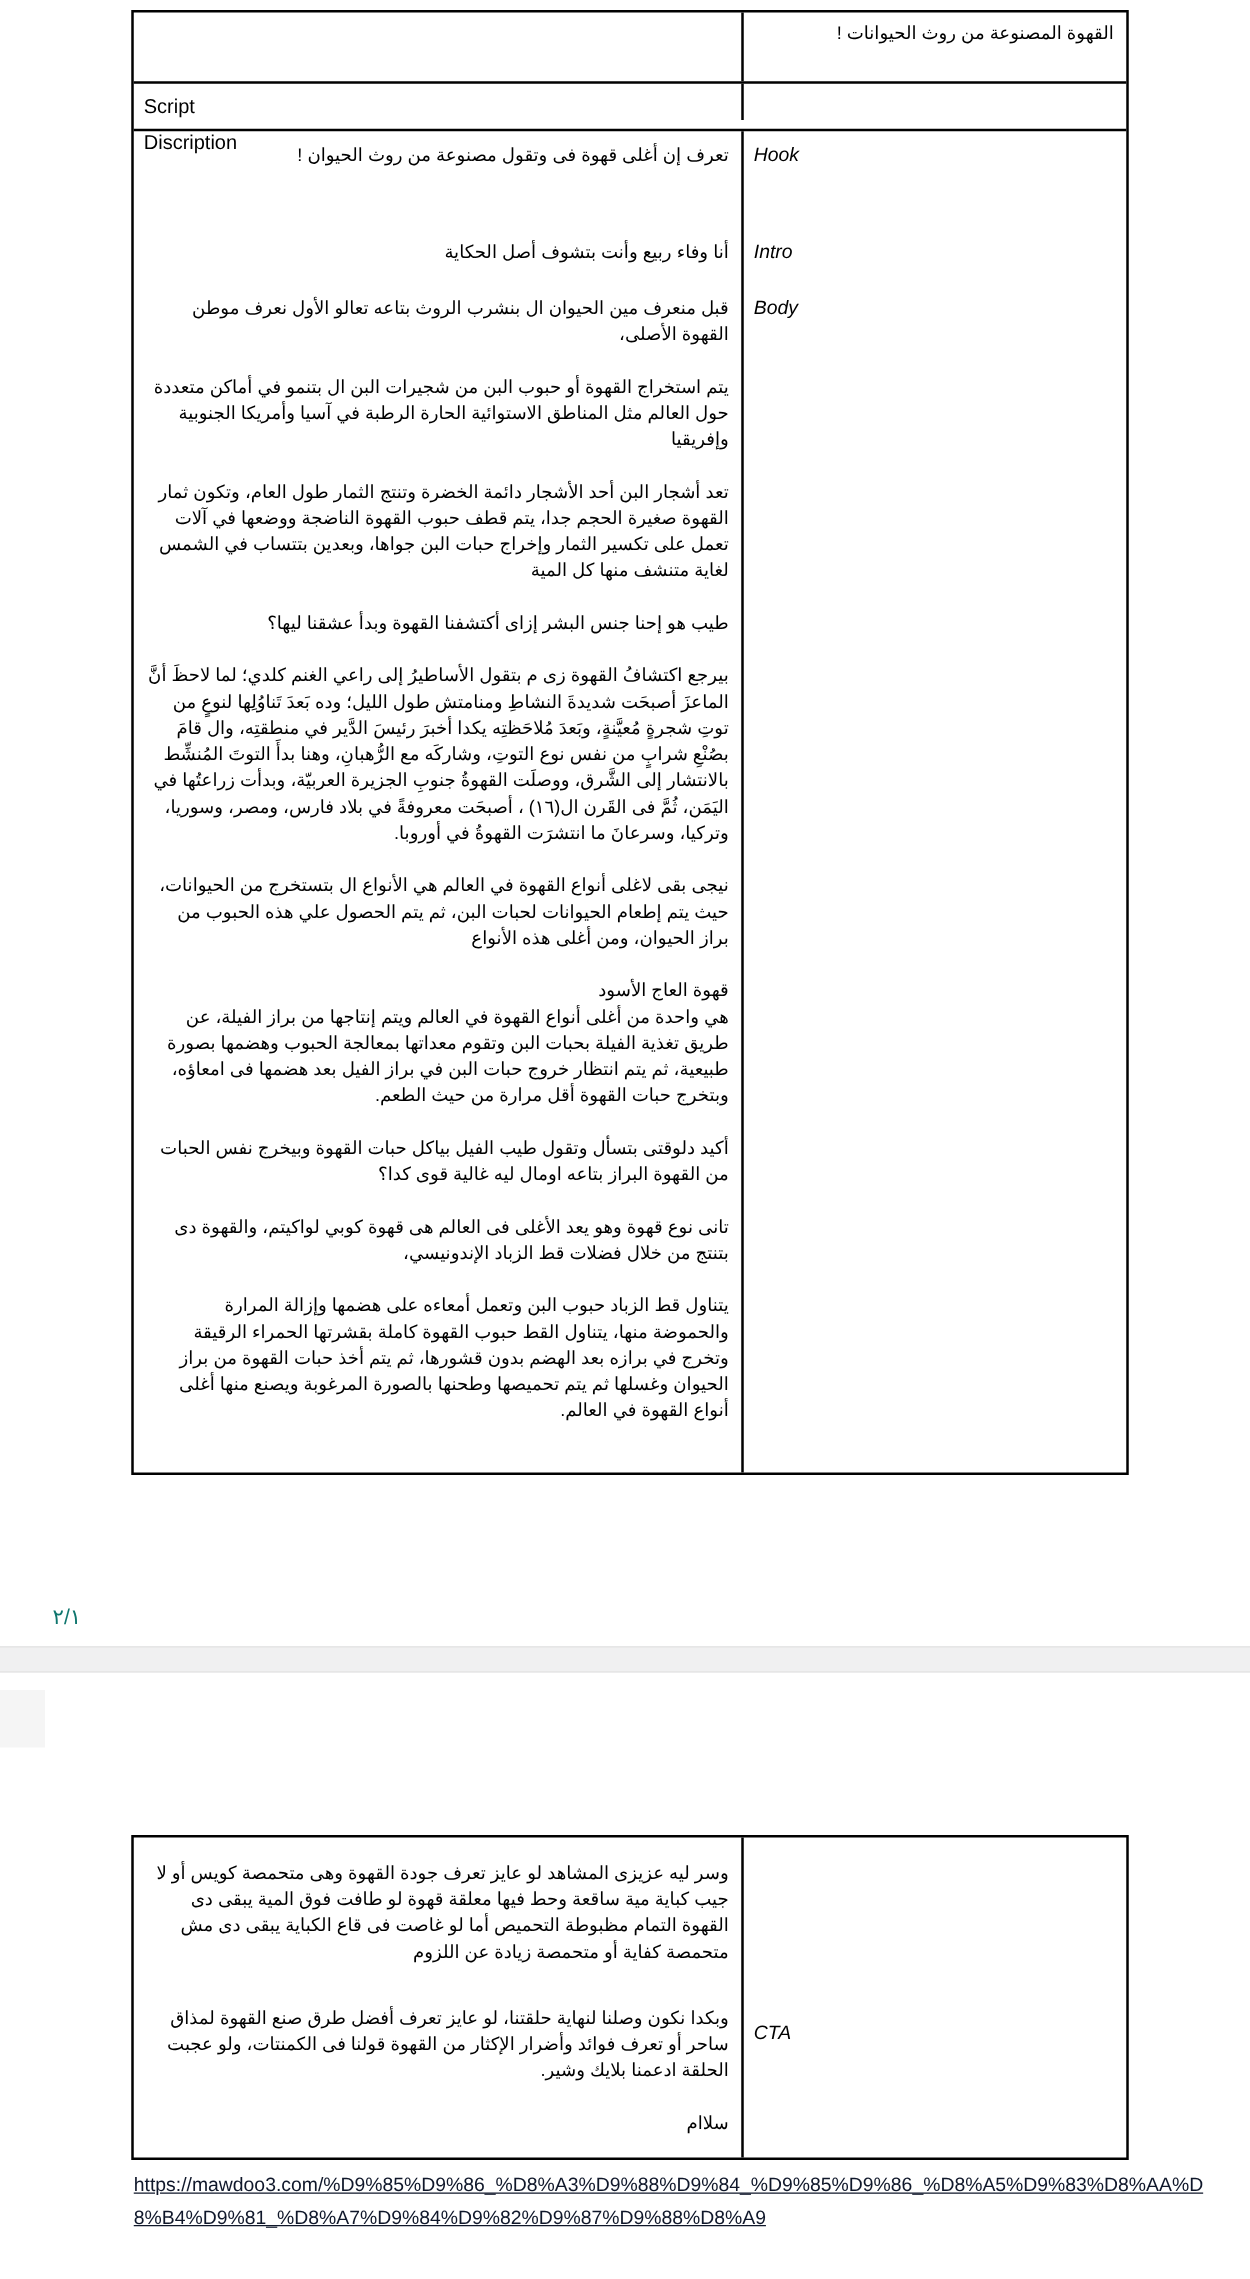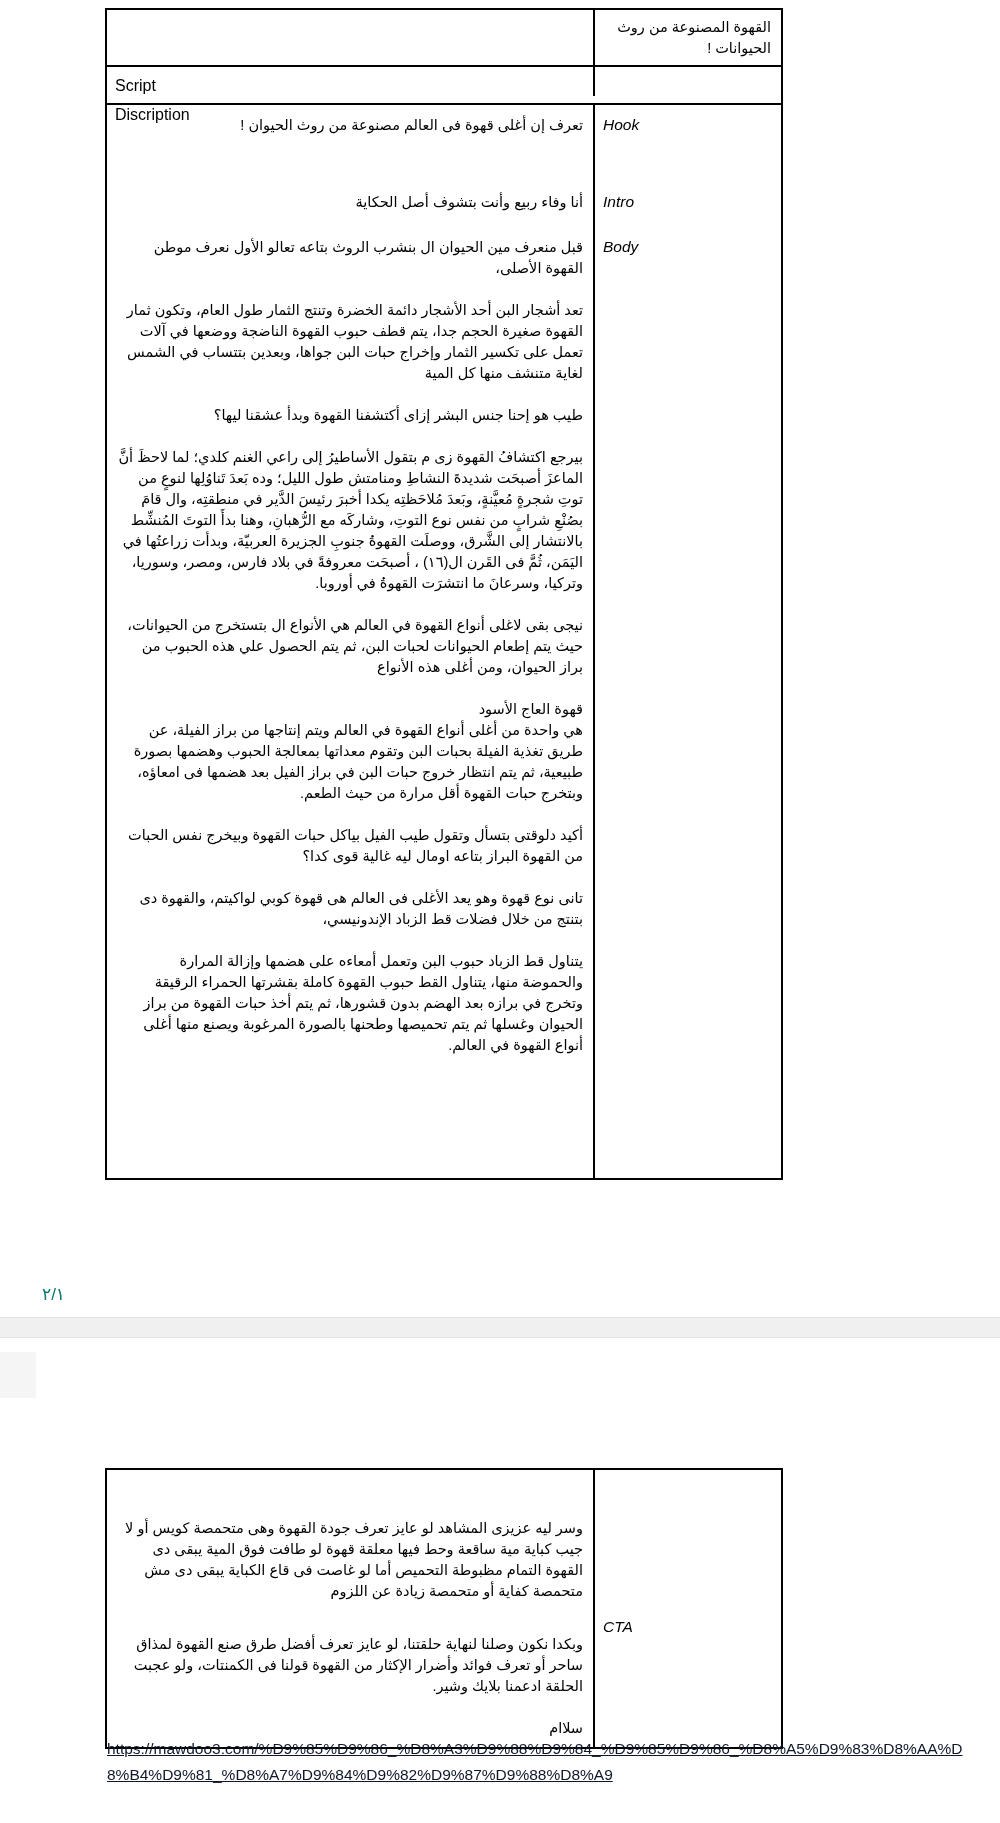--- a/index.html
+++ b/index.html
@@ -1,21 +1,21 @@
 <!DOCTYPE html>
 <html lang="ar"><head>
 <meta charset="utf-8">
 <style>
   * { margin:0; padding:0; box-sizing:border-box; }
   html,body { background:#fff; }
   body { font-family:"Liberation Sans","DejaVu Sans",sans-serif; color:#000; }
   #page { position:relative; width:1000px; height:1823px; background:#ffffff; overflow:hidden; margin:0 auto; }
 
   
-  .doc-table { position:absolute; left:105px; width:678px; border:2px solid #000; background:#fff; }
+  .doc-table { position:absolute; left:105px; width:798px; border:2px solid #000; background:#fff; }
   .trow { display:flex; }
   .trow + .trow { border-top:2px solid #000; }
   .cell-l { width:488px; border-right:2px solid #000; }
   .cell-r { flex:1; position:relative; }
 
   #table1 { top:8px; }
   #t1-row-title { height:55px; }
   #t1-row-head  { height:38px;flex-direction:column; }
   .title-cell { direction:rtl; text-align:right; padding:7px 10px 0 8px; font-size:14.5px; line-height:21px; }
   .head-cell  { padding:9px 8px 0 8px; font-size:16px; line-height:20px; }
@@ -33,21 +33,21 @@
   #lbl-body  { top:132px; }
 
   
   #page-num { position:absolute; left:42px; top:1284px; color:#0f766e; font-size:17px; direction:rtl; }
   #sep-band { position:absolute; left:0; top:1317px; width:1000px; height:21px; background:#f0f0f1; border-top:1px solid #e2e2e2; border-bottom:1px solid #e2e2e2; }
   #side-box { position:absolute; left:0; top:1352px; width:36px; height:46px; background:#f5f5f5; }
 
   
   #table2 { top:1468px; }
   #t2-body { min-height:256px; }
-  #t2-script { padding-top:48px; }
+  #t2-script { padding-top:19px; }
   #t2-script p:nth-child(1) { margin-bottom:32px; }
   #lbl-cta { top:147px; }
 
   
   #doc-link { position:absolute; left:107px; top:1736px; width:864px; display:block; direction:ltr; text-align:left;
               color:#0f172a; text-decoration:underline; font-size:15.5px; line-height:25.5px; word-break:break-all; }
 </style>
 </head>
 <body>
 
@@ -57,23 +57,24 @@
     <div class="trow" id="t1-row-title">
       <div class="cell-l"></div>
       <div class="cell-r title-cell">القهوة المصنوعة من روث الحيوانات !</div>
     </div>
     <div class="trow" id="t1-row-head">
       <div class="cell-l head-cell">Script</div>
       <div class="cell-r head-cell">Discription</div>
     </div>
     <div class="trow" id="t1-body">
       <div class="cell-l script-cell" id="t1-script">
-          <p>تعرف إن أغلى قهوة فى العالم مصنوعة من روث الحيوان !</p>
+          <p>تعرف إن أغلى قهوة فى وتقول مصنوعة من روث الحيوان !</p>
           <p>أنا وفاء ربيع وأنت بتشوف أصل الحكاية</p>
           <p>قبل منعرف مين الحيوان ال بنشرب الروث بتاعه تعالو الأول نعرف موطن القهوة الأصلى،</p>
+          <p>يتم استخراج القهوة أو حبوب البن من شجيرات البن ال بتنمو في أماكن متعددة حول العالم مثل المناطق الاستوائية الحارة الرطبة في آسيا وأمريكا الجنوبية وإفريقيا</p>
           <p>تعد أشجار البن أحد الأشجار دائمة الخضرة وتنتج الثمار طول العام، وتكون ثمار القهوة صغيرة الحجم جدا، يتم قطف حبوب القهوة الناضجة ووضعها في آلات تعمل على تكسير الثمار وإخراج حبات البن جواها، وبعدين بتتساب في الشمس لغاية متنشف منها كل المية</p>
           <p>طيب هو إحنا جنس البشر إزاى أكتشفنا القهوة وبدأ عشقنا ليها؟</p>
           <p>بيرجع اكتشافُ القهوة زى م بتقول الأساطيرُ إلى راعي الغنم كلدي؛ لما لاحظَ أنَّ الماعزَ أصبحَت شديدةَ النشاطِ ومنامتش طول الليل؛ وده بَعدَ تَناوُلِها لنوعٍ من توتِ شجرةٍ مُعيَّنةٍ، وبَعدَ مُلاحَظتِه يكدا أخبرَ رئيسَ الدَّير في منطقتِه، وال قامَ بصُنْعِ شرابٍ من نفس نوع التوتِ، وشاركَه مع الرُّهبانِ، وهنا بدأَ التوتَ المُنشِّط بالانتشار إلى الشَّرق، ووصلَت القهوةُ جنوبِ الجزيرة العربيّة، وبدأت زراعتُها في اليَمَن، ثُمَّ فى القَرن ال(١٦) ، أصبحَت معروفةً في بلاد فارس، ومصر، وسوريا، وتركيا، وسرعانَ ما انتشرَت القهوةُ في أوروبا.</p>
           <p>نيجى بقى لاغلى أنواع القهوة في العالم هي الأنواع ال بتستخرج من الحيوانات، حيث يتم إطعام الحيوانات لحبات البن، ثم يتم الحصول علي هذه الحبوب من براز الحيوان، ومن أغلى هذه الأنواع</p>
           <p>قهوة العاج الأسود
 هي واحدة من أغلى أنواع القهوة في العالم ويتم إنتاجها من براز الفيلة، عن طريق تغذية الفيلة بحبات البن وتقوم معداتها بمعالجة الحبوب وهضمها بصورة طبيعية، ثم يتم انتظار خروج حبات البن في براز الفيل بعد هضمها فى امعاؤه، وبتخرج حبات القهوة أقل مرارة من حيث الطعم.</p>
           <p>أكيد دلوقتى بتسأل وتقول طيب الفيل بياكل حبات القهوة وبيخرج نفس الحبات من القهوة البراز بتاعه اومال ليه غالية قوى كدا؟</p>
           <p>تانى نوع قهوة وهو يعد الأغلى فى العالم هى قهوة كوبي لواكيتم، والقهوة دى بتنتج من خلال فضلات قط الزباد الإندونيسي،</p>
           <p>يتناول قط الزباد حبوب البن وتعمل أمعاءه على هضمها وإزالة المرارة والحموضة منها، يتناول القط حبوب القهوة كاملة بقشرتها الحمراء الرقيقة وتخرج في برازه بعد الهضم بدون قشورها، ثم يتم أخذ حبات القهوة من براز الحيوان وغسلها ثم يتم تحميصها وطحنها بالصورة المرغوبة ويصنع منها أغلى أنواع القهوة في العالم.</p>
         </div>

